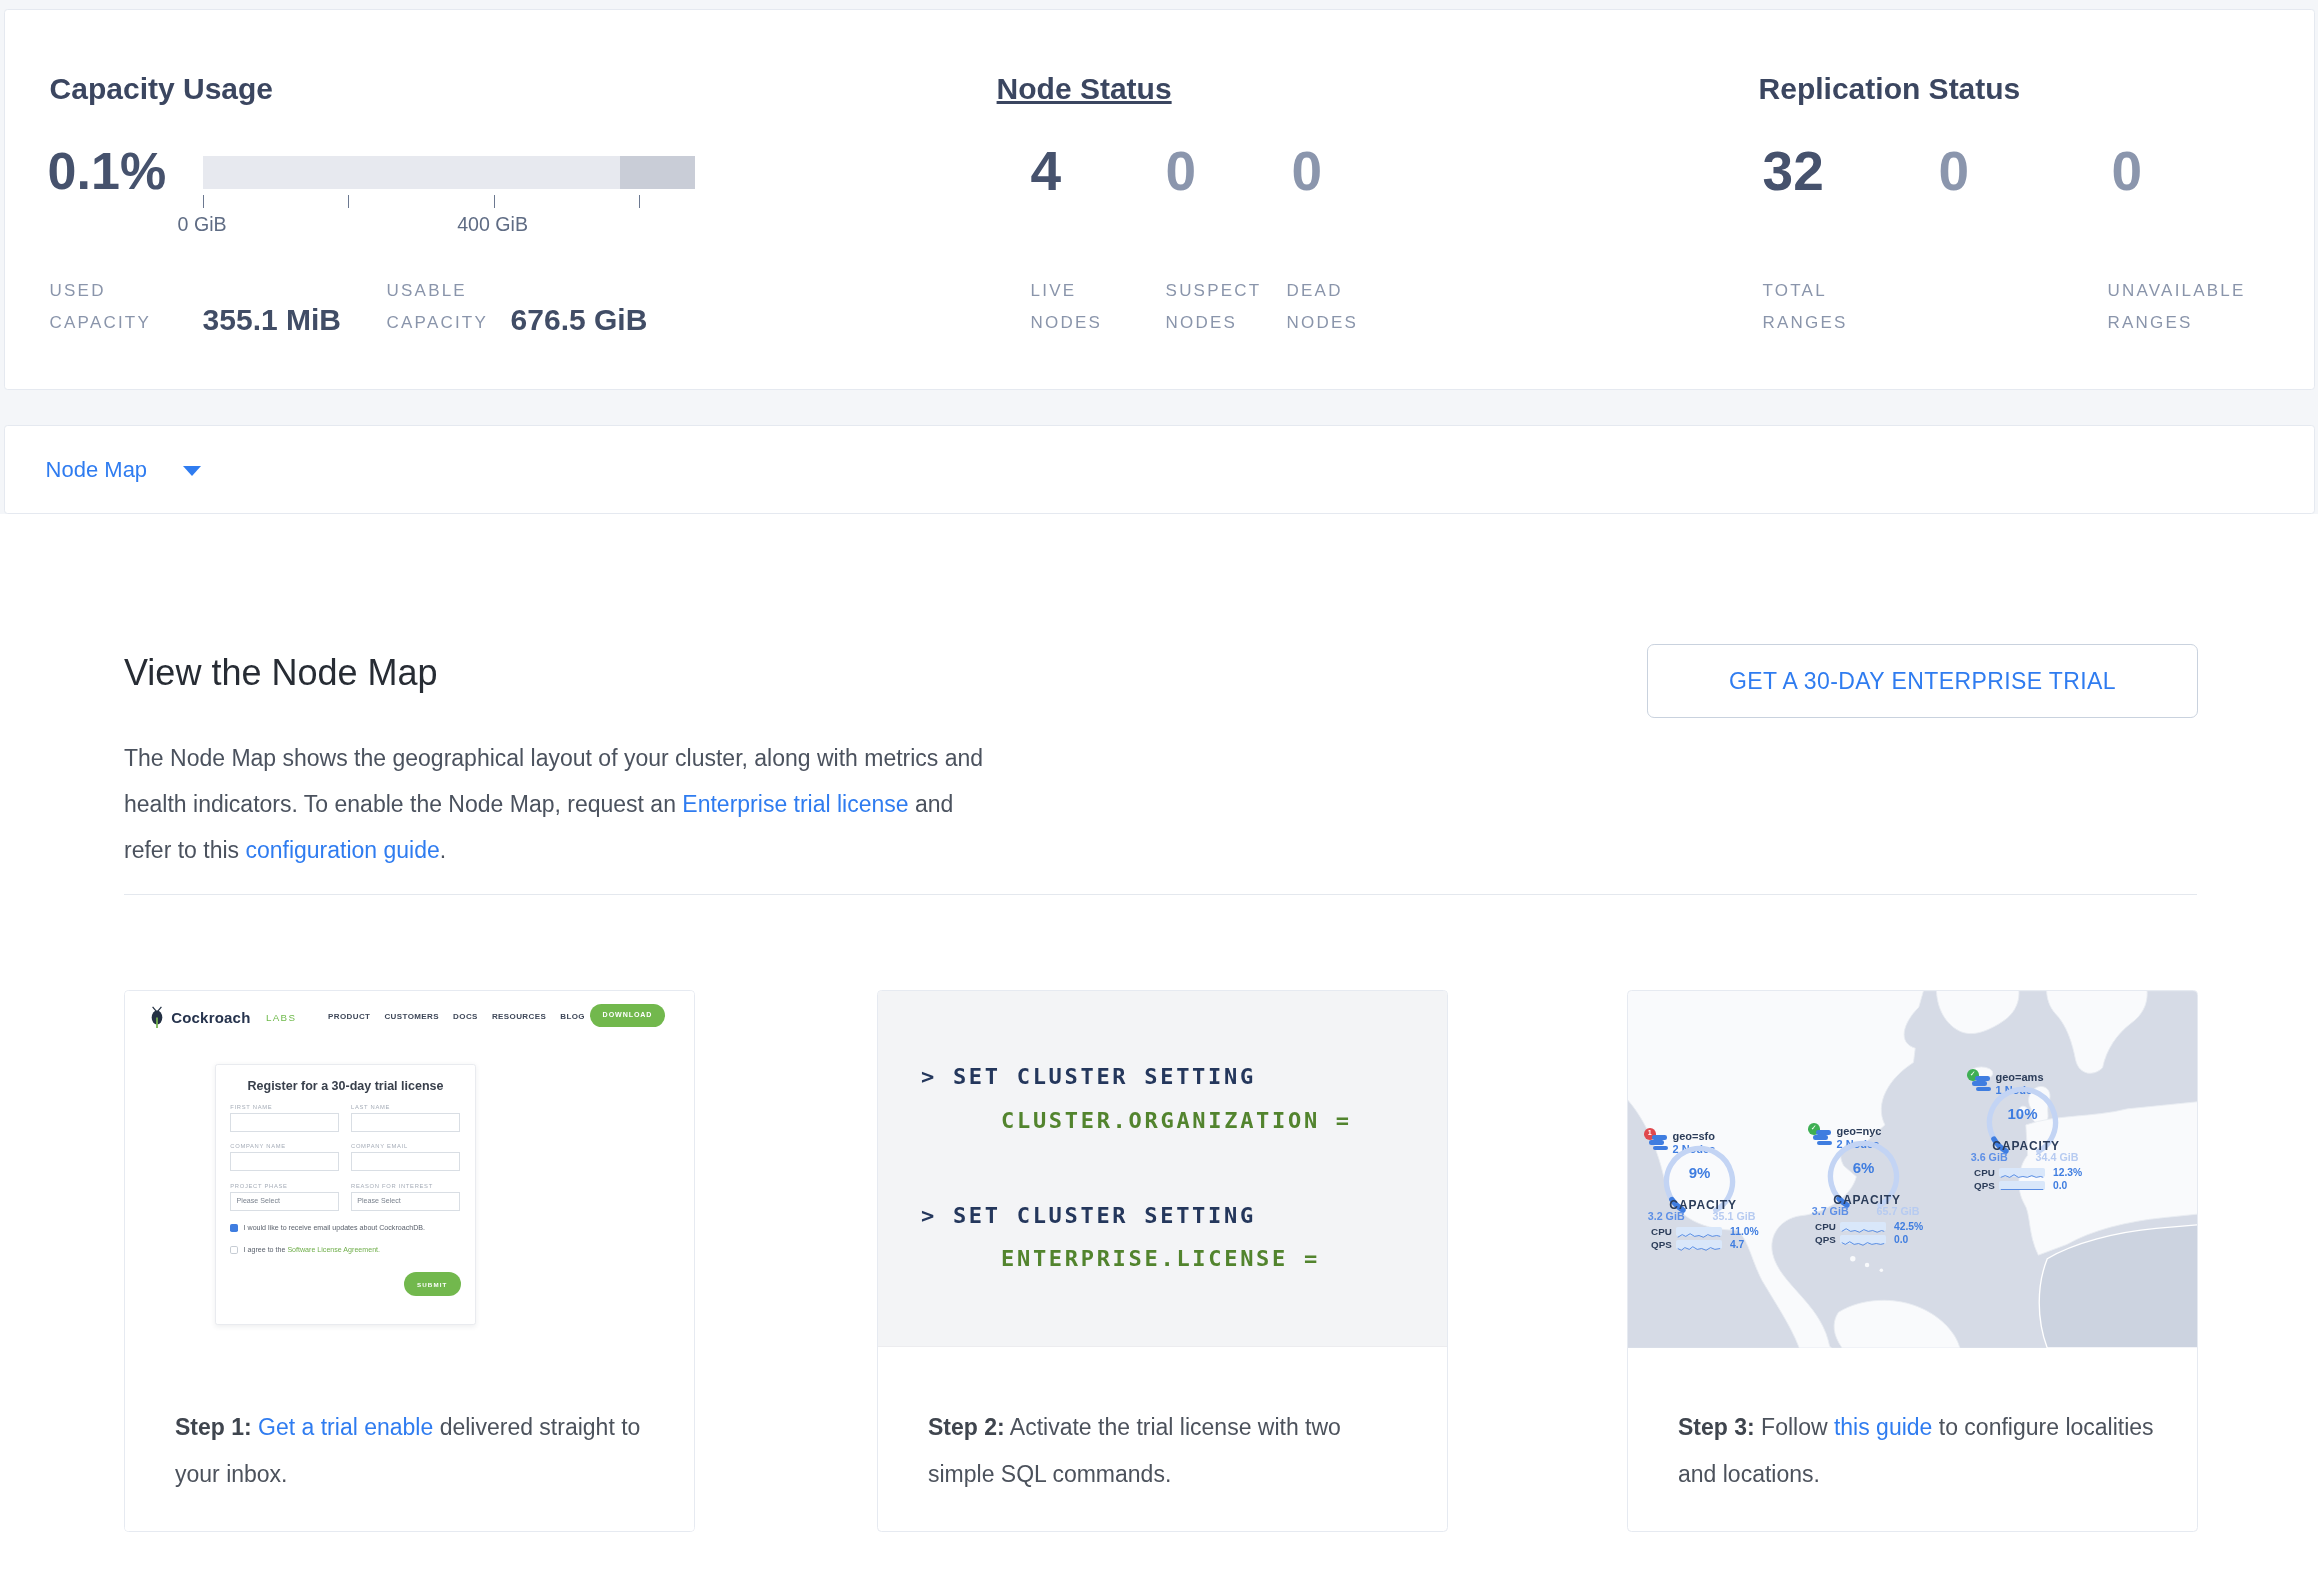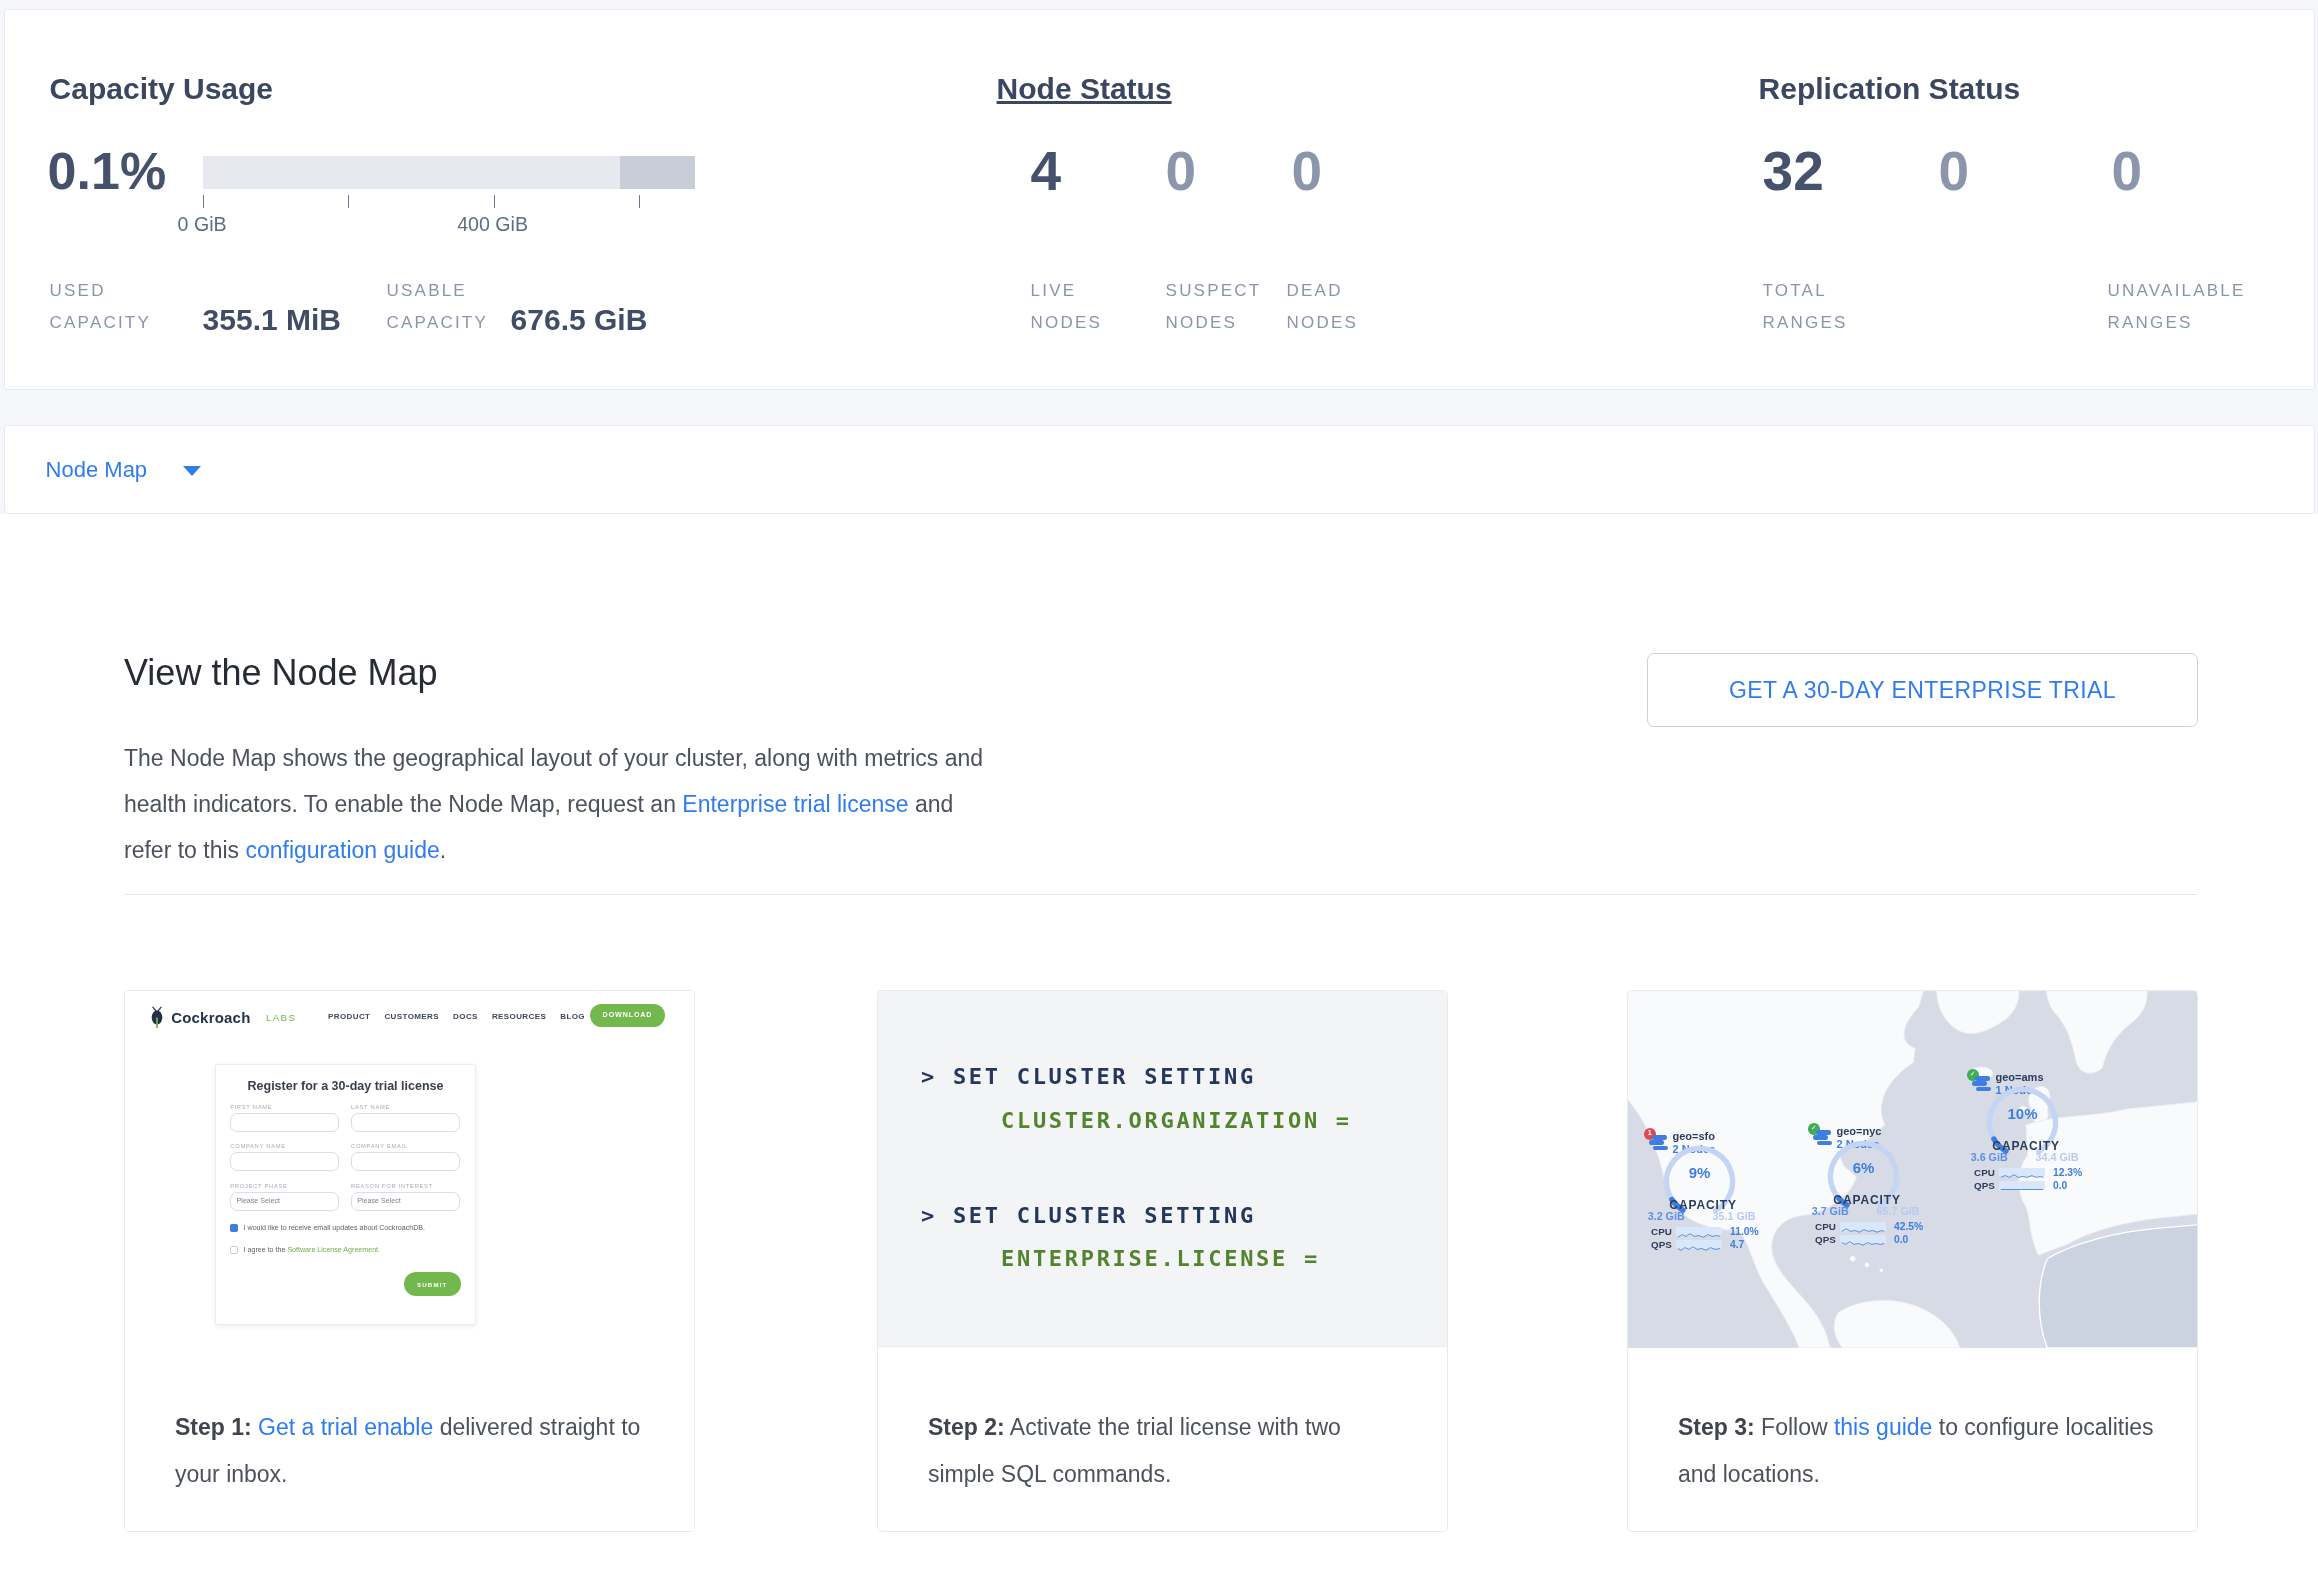--- a/index.html
+++ b/index.html
@@ -30,21 +30,21 @@
   #mapbarCaret{position:absolute;left:178px;top:40px;width:0;height:0;
     border-left:9px solid transparent;border-right:9px solid transparent;border-top:10.7px solid #2f7cf0;}
 
   
   #content{position:absolute;left:0;right:0;top:514px;bottom:0;background:#fff;}
   #introTitle{position:absolute;left:124px;top:114px;font-size:36px;font-weight:500;color:#272c34;}
   #introDesc{position:absolute;left:124px;top:198px;width:883px;font-size:23px;line-height:46px;color:#4b525e;}
   #introDesc a{color:#2f7cf0;text-decoration:none;cursor:pointer;}
   #ctaBtn{position:absolute;left:1647px;top:130px;width:551px;height:74px;background:#fff;border:1.8px solid #c9d2de;border-radius:7.1px;
     color:#2f7cf0;font-size:23px;font-weight:500;letter-spacing:0.4px;display:flex;align-items:center;justify-content:center;
-    box-sizing:border-box;cursor:pointer;font-family:inherit;margin-top:9px;}
+    box-sizing:border-box;cursor:pointer;font-family:inherit;}
   #divider{position:absolute;left:124px;top:380px;width:2073px;height:0.9px;background:#e4e8ee;}
 
   .card{position:absolute;top:476px;width:571px;height:542px;background:#fff;border:0.9px solid #e6eaf1;border-radius:4.5px;
         box-sizing:border-box;overflow:hidden;}
   #card1{left:124px;} #card2{left:877px;} #card3{left:1627px;}
   .caption{position:absolute;left:50px;top:390px;width:481px;font-size:23px;line-height:47px;color:#4c525c;}
   .caption b{color:#3f454e;font-weight:700;}
   .caption a{color:#2f7cf0;text-decoration:none;cursor:pointer;}
 
   
@@ -54,21 +54,21 @@
   .ms-logo .labs{font-size:9.8px;font-weight:400;color:#6fba4c;margin-left:4.5px;letter-spacing:1.3px;padding-left:11px;}
   .ms-nav{position:absolute;left:203px;top:21.4px;width:257px;display:flex;justify-content:space-between;}
   .ms-nav span{font-size:8px;font-weight:700;color:#3e4758;letter-spacing:0.4px;}
   .ms-dl{position:absolute;right:29px;top:12.5px;width:75px;height:23px;border-radius:11.6px;background:#72b84d;
          color:#fff;font-size:7.1px;font-weight:700;letter-spacing:0.9px;display:flex;align-items:center;justify-content:center;}
   .ms-form{position:absolute;left:90px;top:73px;width:259px;height:259px;background:#fff;border:0.9px solid #e9ebef;border-radius:2.7px;
            box-shadow:0 1.8px 5.3px rgba(40,50,70,.08);}
   .ms-form h4{margin:0;position:absolute;left:0;top:14.3px;width:100%;text-align:center;font-size:12.5px;font-weight:700;color:#39404c;}
   .ms-col1{left:14.3px;} .ms-col2{left:135px;}
   .ms-label{position:absolute;width:109px;font-size:5.8px;color:#a6adb8;letter-spacing:0.7px;}
-  .ms-input{position:absolute;width:109px;height:19px;border:0.9px solid #d9dee4;border-radius:7px;background:#fff;box-sizing:border-box;
+  .ms-input{position:absolute;width:109px;height:19px;border:0.9px solid #d9dee4;border-radius:0;background:#fff;box-sizing:border-box;
             font-size:7.1px;color:#7a828e;line-height:17px;padding-left:5.3px;}
   .ms-check{position:absolute;left:14.3px;display:flex;align-items:center;}
   .ms-box{width:8px;height:8px;border-radius:1.8px;margin-right:5.3px;flex:0 0 auto;}
   .ms-box.on{background:#3f7de0;} .ms-box.off{background:#fff;border:0.9px solid #c6ccd4;box-sizing:border-box;}
   .ms-check span{font-size:7.1px;color:#5a616c;}
   .ms-check .grn{color:#6fae4a;}
   .ms-submit{position:absolute;right:14.3px;top:207px;width:57px;height:24px;border-radius:12.5px;background:#72b84d;color:#fff;
              font-size:6.2px;font-weight:700;letter-spacing:1.1px;display:flex;align-items:center;justify-content:center;}
 
   

